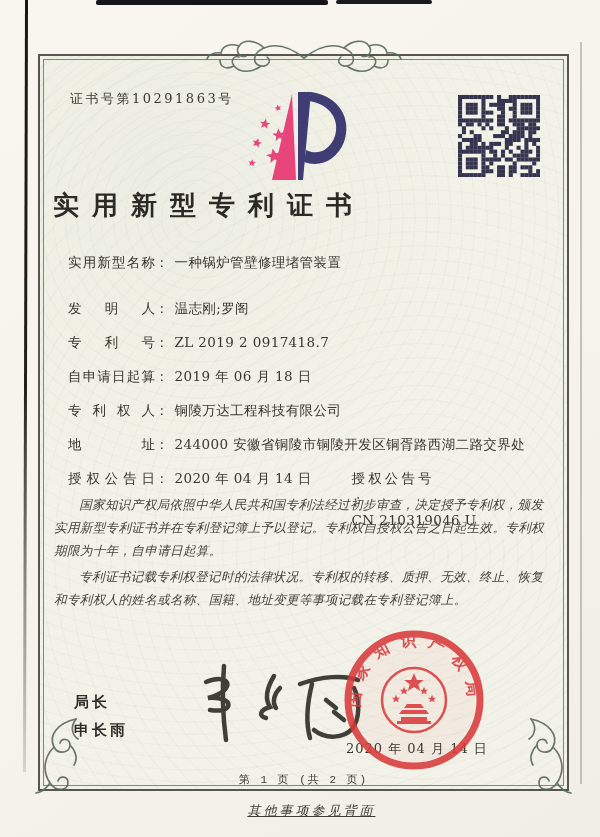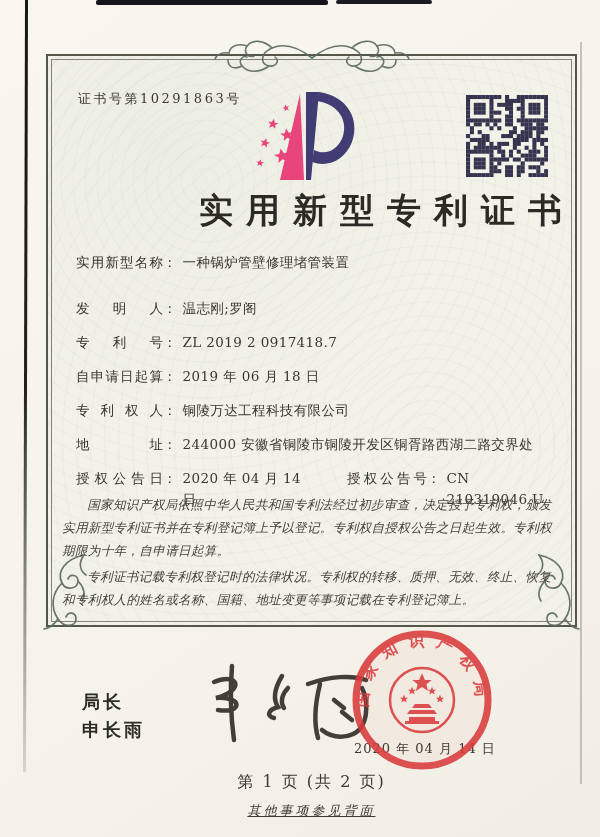--- a/index.html
+++ b/index.html
@@ -14,21 +14,21 @@
     position:absolute; left:24px; top:0; width:3px; height:772px;
     background: linear-gradient(#181814 0%, #21211b 50%, rgba(70,68,58,.55) 78%, rgba(130,125,108,.25) 100%);
     transform: rotate(.15deg);
   }
   .edge-top-1 { position:absolute; left:96px; top:0; width:232px; height:5px; background:#14141a; border-radius:2px; }
   .edge-top-2 { position:absolute; left:336px; top:0; width:96px; height:4px; background:#1a1a20; border-radius:2px; }
   .edge-right { position:absolute; left:580px; top:42px; width:2px; height:742px; background:rgba(95,93,82,.32); }
 
   
   .frame {
-    position:absolute; left:46px; top:54px; width:531px; height:573px;
+    position:absolute; left:38px; top:54px; width:531px; height:737px;
     border:2px solid #56564b;
     background:
       radial-gradient(circle at 22% 16%, rgba(140,170,145,.06), transparent 45%),
       repeating-radial-gradient(circle at 30% 22%, rgba(128,162,138,.05) 0 1.5px, transparent 1.5px 12px),
       repeating-radial-gradient(circle at 72% 68%, rgba(128,162,138,.05) 0 1.5px, transparent 1.5px 14px),
       #f3f2e8;
   }
   .frame-inner {
     position:absolute; left:3px; top:3px; right:3px; bottom:3px;
     border:1px solid rgba(96,96,84,.75); pointer-events:none;
@@ -40,50 +40,50 @@
 
   .cert-no {
     position:absolute; left:30px; top:34px;
     font-size:13px; letter-spacing:2.5px; color:#3c3830;
   }
   .logo { position:absolute; left:192px; top:30px; }
   .qr   { position:absolute; left:418px; top:39px; width:82px; height:82px; }
 
   .title {
     position:absolute; left:0; top:132px; width:100%;
-    text-align:right; font-size:34px; font-weight:600; color:#2c2a25;
+    text-align:left; font-size:26px; font-weight:600; color:#2c2a25;
     letter-spacing:13px; text-indent:13px;
   }
 
   .fields { position:absolute; left:28px; top:196px; right:24px; }
   .frow { display:flex; align-items:flex-start; line-height:21px; margin-bottom:13px;
           font-size:13.5px; color:#3b3730; }
   .frow.gap { margin-bottom:25px; }
   .flabel { width:87px; text-align:justify; text-align-last:justify; font-weight:400; flex:none; color:#39352d; }
   .fcolon { flex:none; margin-right:6px; color:#39352d; }
   .fvalue { letter-spacing:.4px; }
-  .fpair2 { display:flex; margin-left:40px; }
+  .fpair2 { display:flex; margin-left:40px;flex-direction:column; }
   .fpair2 .flabel { width:80px; }
 
   .legal { position:absolute; left:14px; top:438px; right:12px; color:#45423a; }
   .legal p {
     font-size:12.6px; line-height:1.82; text-indent:2em; font-style:italic;
     letter-spacing:.3px; margin-bottom:3px;
   }
 
-  .signer { position:absolute; left:34px; top:632px; font-size:18px; color:#2e2c27;
+  .signer { position:absolute; left:34px; top:632px; font-size:15px; color:#2e2c27;
             font-weight:600; line-height:28px; letter-spacing:3px; }
   .signature { position:absolute; left:148px; top:596px; }
 
   .seal-date { position:absolute; left:306px; top:684px; width:160px; font-size:13px;
                color:#3b3830; letter-spacing:1px; z-index:1; }
   .seal { position:absolute; left:298px; top:568px; z-index:2; opacity:.88; }
 
   .page-num { position:absolute; left:0; top:716px; width:100%; text-align:center;
-              font-size:16px; color:#3c3830; letter-spacing:2px; }
+              font-size:11px; color:#3c3830; letter-spacing:2px;font-family:Liberation Mono, monospace; }
   .back-note { position:absolute; left:46px; top:802px; width:531px; text-align:center;
                font-size:13px; font-style:italic; color:#3e3b33; letter-spacing:3px;text-decoration:underline; }
 </style>
 </head>
 <body>
 
 <div class="paper">
 
   <div class="edge-left"></div>
   <div class="edge-top-1"></div>

